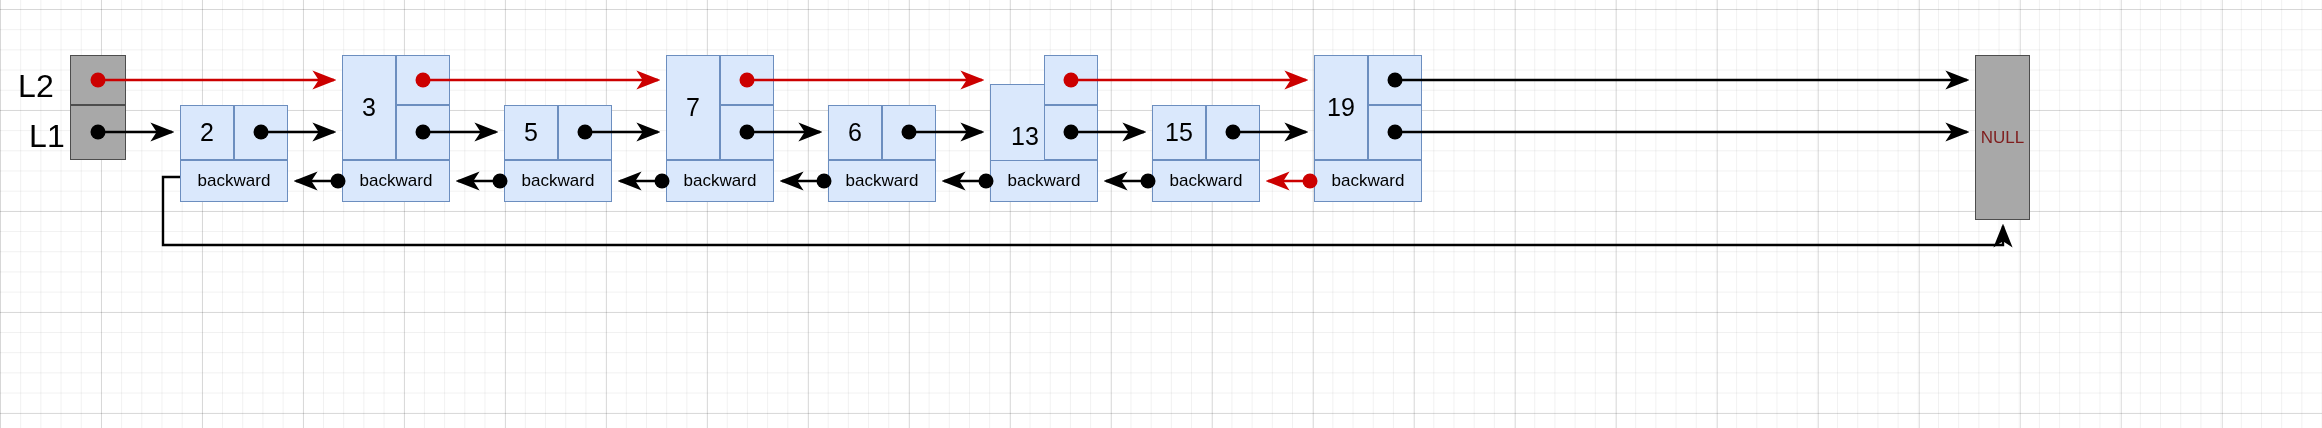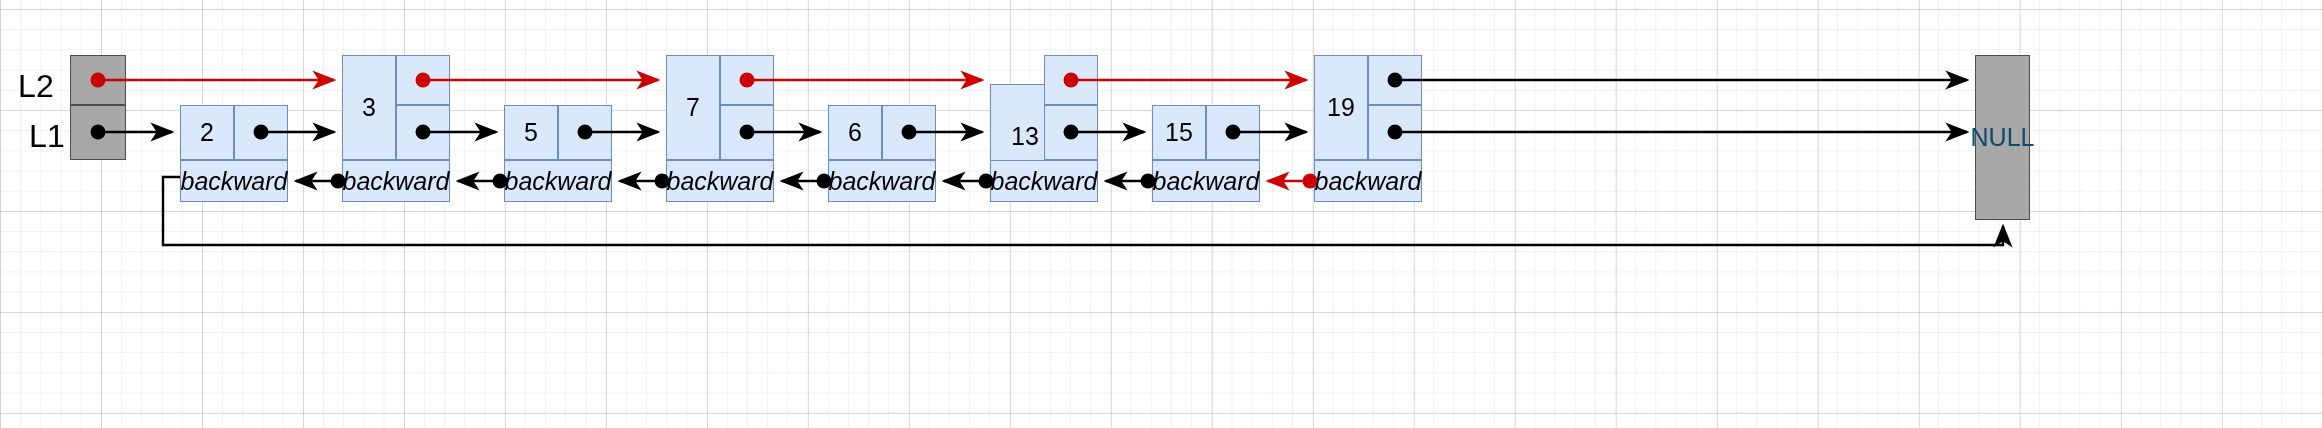--- a/index.html
+++ b/index.html
@@ -38,32 +38,32 @@
     background:#a8a8a8;
     border:1px solid #4d4d4d;
     box-sizing:border-box;
   }
   .null-box{
     position:absolute;
     background:#a8a8a8;
     border:1px solid #4d4d4d;
     box-sizing:border-box;
     display:flex;align-items:center;justify-content:center;
-    font-size:25px;color:#0c4a6e;
+    font-size:17px;color:#7f1d1d;
   }
 
   .cell{
     position:absolute;
     background:#dae8fc;
     border:1px solid #6c8ebf;
     box-sizing:border-box;
     display:flex;align-items:center;justify-content:center;
     font-size:25px;color:#000;
   }
-  .cell.bw{font-size:25px;font-style:italic;}
+  .cell.bw{font-size:17px;}
   .cell.val{font-size:25px;}
 </style>
 </head>
 <body>
 
 <div id="canvas">
 
   <div class="lvl-label" style="left:18px;top:68px;">L2</div>
   <div class="lvl-label" style="left:29px;top:118px;">L1</div>
 

